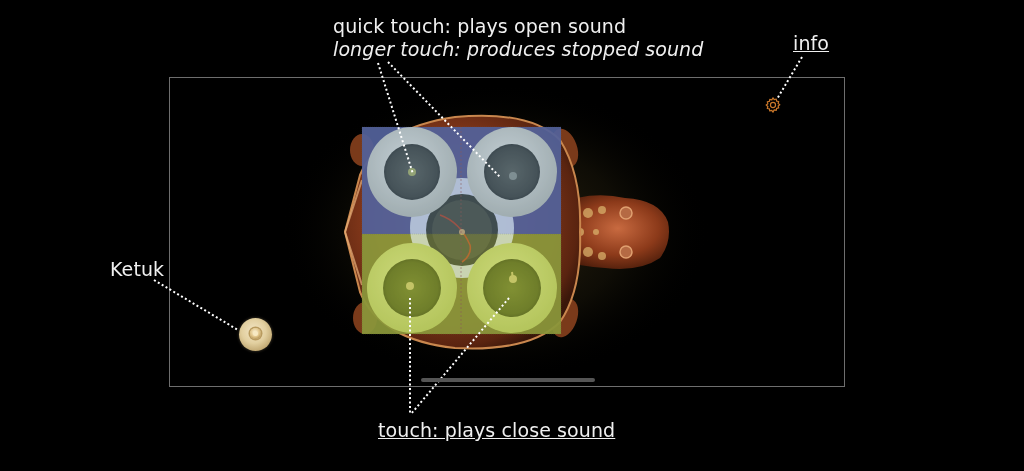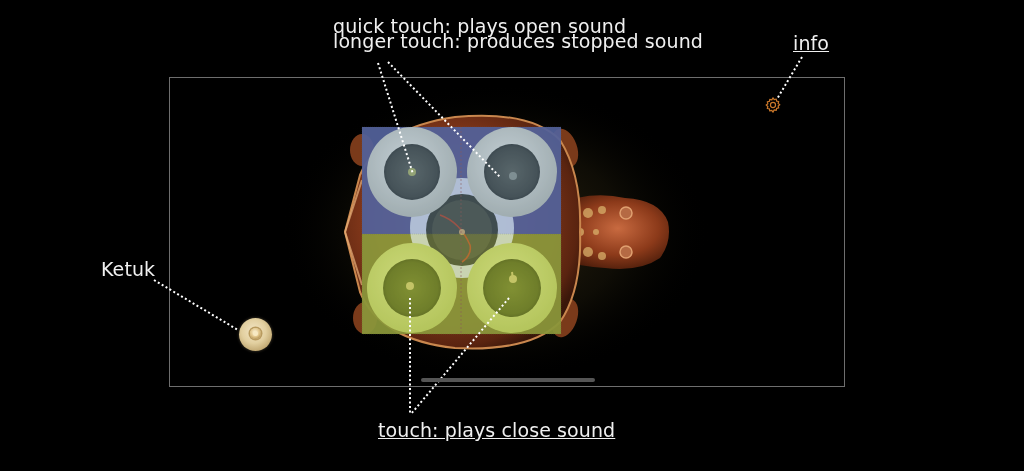--- a/index.html
+++ b/index.html
@@ -97,23 +97,23 @@
       top: 0;
       width: 1024px;
       height: 471px;
       pointer-events: none;
     }
   </style>
 </head>
 <body>
 
 <div class="label" style="left:333px; top:15px;text-align:center;">quick touch: plays open sound</div>
-<div class="label" style="left:333px; top:30px;">longer touch: produces stopped sound</div>
+<div class="label" style="left:333px; top:38px;font-style:italic;">longer touch: produces stopped sound</div>
 <div class="label" style="left:793px; top:32px;text-decoration:underline;">info</div>
-<div class="label" style="left:101px; top:258px;">Ketuk</div>
+<div class="label" style="left:110px; top:258px;">Ketuk</div>
 <div class="label" style="left:378px; top:419px;text-decoration:underline;">touch: plays close sound</div>
 
 <div class="frame"></div>
 
 <div class="instrument">
   <svg class="overlay" viewBox="0 0 1024 471">
     <defs>
       <radialGradient id="glow" cx="50%" cy="50%" r="50%">
         <stop offset="0%" stop-color="#5a4a20" stop-opacity="0.55"></stop>
         <stop offset="60%" stop-color="#2a2410" stop-opacity="0.35"></stop>

